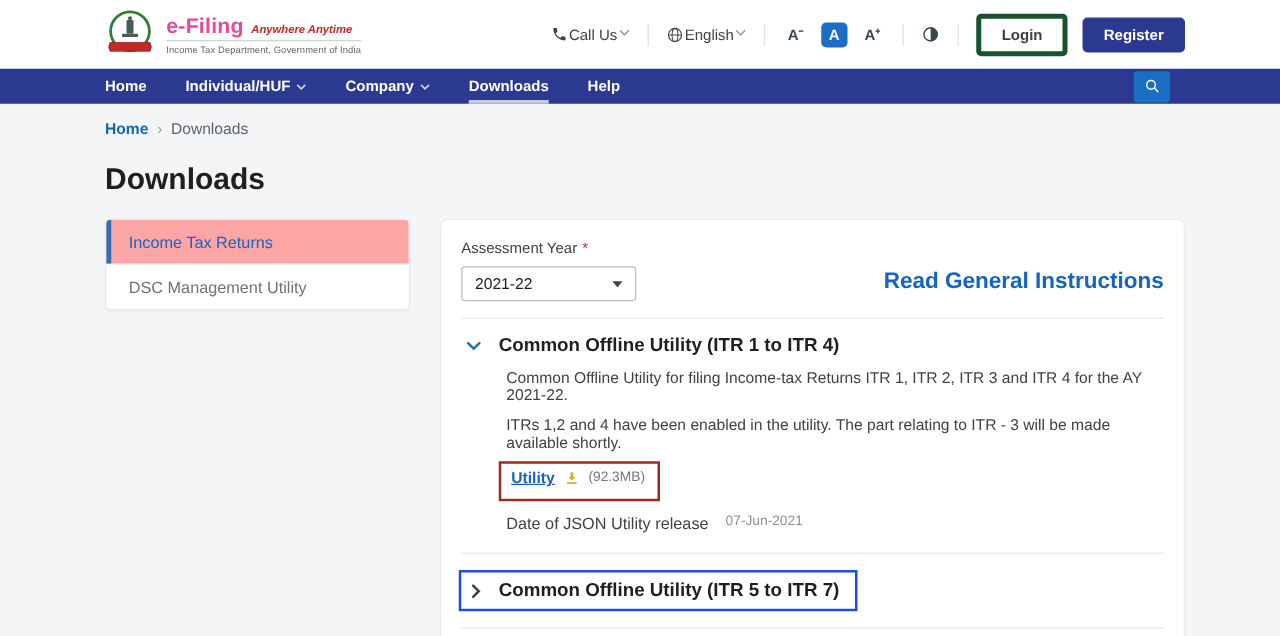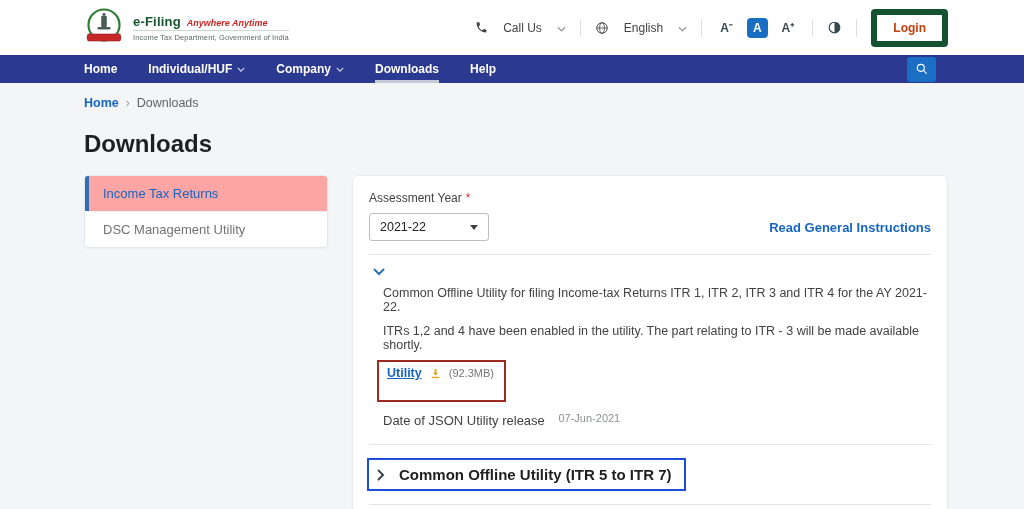--- a/index.html
+++ b/index.html
@@ -5,38 +5,38 @@
   * { margin:0; padding:0; box-sizing:border-box; }
   html,body { width:1024px; height:509px; overflow:hidden;
     font-family:"Liberation Sans", sans-serif; background:#f3f5f7; }
 
   
   .top-header { height:55px; background:#fff; display:flex; align-items:center;
     padding:0 76px 0 84px; }
   .logo { display:flex; align-items:center; gap:9px; cursor:pointer; }
   .logo-text .line1 { display:flex; align-items:baseline; gap:6px;
     border-bottom:1px solid #cfd8cf; padding-bottom:1px; }
-  .brand { font-size:13px; font-weight:700; color:#14532d; letter-spacing:.2px; }
+  .brand { font-size:17px; font-weight:700; color:#ec4899; letter-spacing:.2px; }
   .tagline { font-size:9px; font-style:italic; color:#c62828; font-weight:700; }
   .logo-sub { font-size:7.5px; color:#5f6b63; margin-top:2px; letter-spacing:.1px; }
 
   .header-right { margin-left:auto; display:flex; align-items:center; gap:10px; }
-  .hdr-item { display:flex; align-items:center; gap:15px; font-size:12px;
+  .hdr-item { display:flex; gap:1px; font-size:12px;
     color:#424242; cursor:pointer; white-space:nowrap; }
   .hdr-item .chev { color:#9e9e9e; margin-top:2px; }
   .sep { width:1px; height:18px; background:#dcdfe3; margin:0 4px; }
   .fs-btn { background:none; border:none; font-size:12px; font-weight:700;
     color:#37474f; cursor:pointer; padding:3px 4px; font-family:inherit; }
   .fs-btn.active { background:#1a6fc4; color:#fff; border-radius:4px;
     padding:3px 6px; }
   .contrast-btn { background:none; border:none; cursor:pointer; color:#37474f;
     display:flex; align-items:center; }
   .btn { font-family:inherit; font-size:12px; font-weight:700; border-radius:4px;
     padding:6px 16px; cursor:pointer; }
-  .btn-login { background:#fff; color:#c2410c; border:6px solid #14532d; }
+  .btn-login { background:#fff; color:#404040; border:4px solid #14532d; }
   .btn-register { background:#2b3990; color:#fff; border:1px solid #2b3990;
     margin-left:2px; }
 
   
   .nav-bar { height:28px; background:#2b3990; display:flex; align-items:stretch;
     padding:0 88px 0 84px; }
   .nav-item { display:flex; align-items:center; gap:5px; color:#fff;
     font-size:12px; font-weight:700; margin-right:31px; cursor:pointer;
     white-space:nowrap; border-bottom:3px solid transparent; padding-top:3px; }
   .nav-item .chev { color:#cfd4ee; margin-top:1px; }
@@ -64,40 +64,40 @@
     color:#1565c0; }
   .side-item + .side-item { border-top:1px solid #eef0f2; }
 
   
   .main-card { flex:1; background:#fff; border:1px solid #e9ebee;
     border-radius:6px; padding:15px 16px 6px; min-height:340px;
     box-shadow:0 1px 2px rgba(0,0,0,.04); }
   .ay-row { display:flex; justify-content:space-between; align-items:flex-end; }
   .ay-label { font-size:12px; color:#424242; }
   .req { color:#d32f2f; margin-left:4px; }
-  .select-box { margin-top:8px; width:120px; height:28px; border:1px solid #bdbdbd;
+  .select-box { margin-top:8px; width:140px; height:28px; border:1px solid #bdbdbd;
     border-radius:3px; display:flex; align-items:center; justify-content:space-between;
     padding:0 10px; font-size:12.5px; color:#212121; cursor:pointer; background:#fff; }
   .select-caret { width:0; height:0; border-left:4px solid transparent;
     border-right:4px solid transparent; border-top:5px solid #424242; }
-  .instructions-link { font-size:13px; font-weight:700; color:#1565c0;
+  .instructions-link { font-size:18px; font-weight:700; color:#1565c0;
     cursor:pointer; margin-bottom:6px; }
 
   .divider { height:1px; background:#e4e7ea; margin:13px 0; }
 
   .section-head { display:flex; align-items:center; gap:14px; margin-left:4px; }
   .sec-chev-down { color:#2f6fb5; }
   .sec-chev-right { color:#37474f; }
   .section-title { font-size:15px; font-weight:700; color:#1f1f1f; }
 
-  .sec-body { margin-left:14px; }
+  .sec-body { margin-left:36px; }
   .sec-body p { font-size:12.5px; color:#424242; margin-top:10px; }
 
   .dl-box { display:inline-flex; align-items:center; gap:7px;
-    border:2px solid #9a2c20; padding:4px 10px 20px 8px; margin:8px 0 0 -6px; }
+    border:2px solid #9a2c20; padding:4px 10px 10px 8px; margin:8px 0 0 -6px; }
   .dl-link { font-size:12.5px; font-weight:700; color:#1565c0;
     text-decoration:underline; cursor:pointer; }
   .dl-icon { color:#e2a427; display:flex; }
   .dl-size { font-size:11px; color:#757575; }
 
   .release-row { margin-top:10px; font-size:13px; color:#424242; }
   .release-date { font-size:11px; color:#8a8f94; margin-left:10px;
     vertical-align:3px; }
 
   .hl-box { display:inline-flex; align-items:center; gap:14px;
@@ -152,20 +152,21 @@
     <button class="fs-btn">A⁺</button>
     <div class="sep"></div>
     <button class="contrast-btn">
       <svg width="15" height="15" viewBox="0 0 24 24">
         <circle cx="12" cy="12" r="8.5" fill="none" stroke="#37474f" stroke-width="1.8"></circle>
         <path d="M12 3.5a8.5 8.5 0 010 17V3.5z" fill="#37474f"></path>
       </svg>
     </button>
     <div class="sep"></div>
     <button class="btn btn-login">Login</button>
+    <button class="btn btn-register">Register</button>
   </div>
 </header>
 
 <nav class="nav-bar">
   <div class="nav-item">
     <span>Home</span>
   </div>
   <div class="nav-item">
     <span>Individual/HUF</span>
     <svg class="chev" width="8" height="5" viewBox="0 0 10 6">
@@ -228,20 +229,21 @@
         <div class="instructions-link">Read General Instructions</div>
       </div>
 
       <div class="divider"></div>
 
       
       <div class="section-head">
         <svg class="sec-chev-down" width="12" height="8" viewBox="0 0 12 8">
           <path d="M1.5 1.5L6 6l4.5-4.5" fill="none" stroke="currentColor" stroke-width="2" stroke-linecap="round"></path>
         </svg>
+        <span class="section-title">Common Offline Utility (ITR 1 to ITR 4)</span>
       </div>
       <div class="sec-body">
         <p>Common Offline Utility for filing Income-tax Returns ITR 1, ITR 2, ITR 3 and ITR 4 for the AY 2021-22.</p>
         <p>ITRs 1,2 and 4 have been enabled in the utility. The part relating to ITR - 3 will be made available shortly.</p>
         <div class="dl-box">
           <a class="dl-link">Utility</a>
           <span class="dl-icon">
             <svg width="13" height="13" viewBox="0 0 24 24">
               <path d="M12 15.5L7 10.5h3.2V3.5h3.6v7H17L12 15.5z" fill="#e2a427"></path>
               <path d="M5 18h14v2.6H5z" fill="#e2a427"></path>

